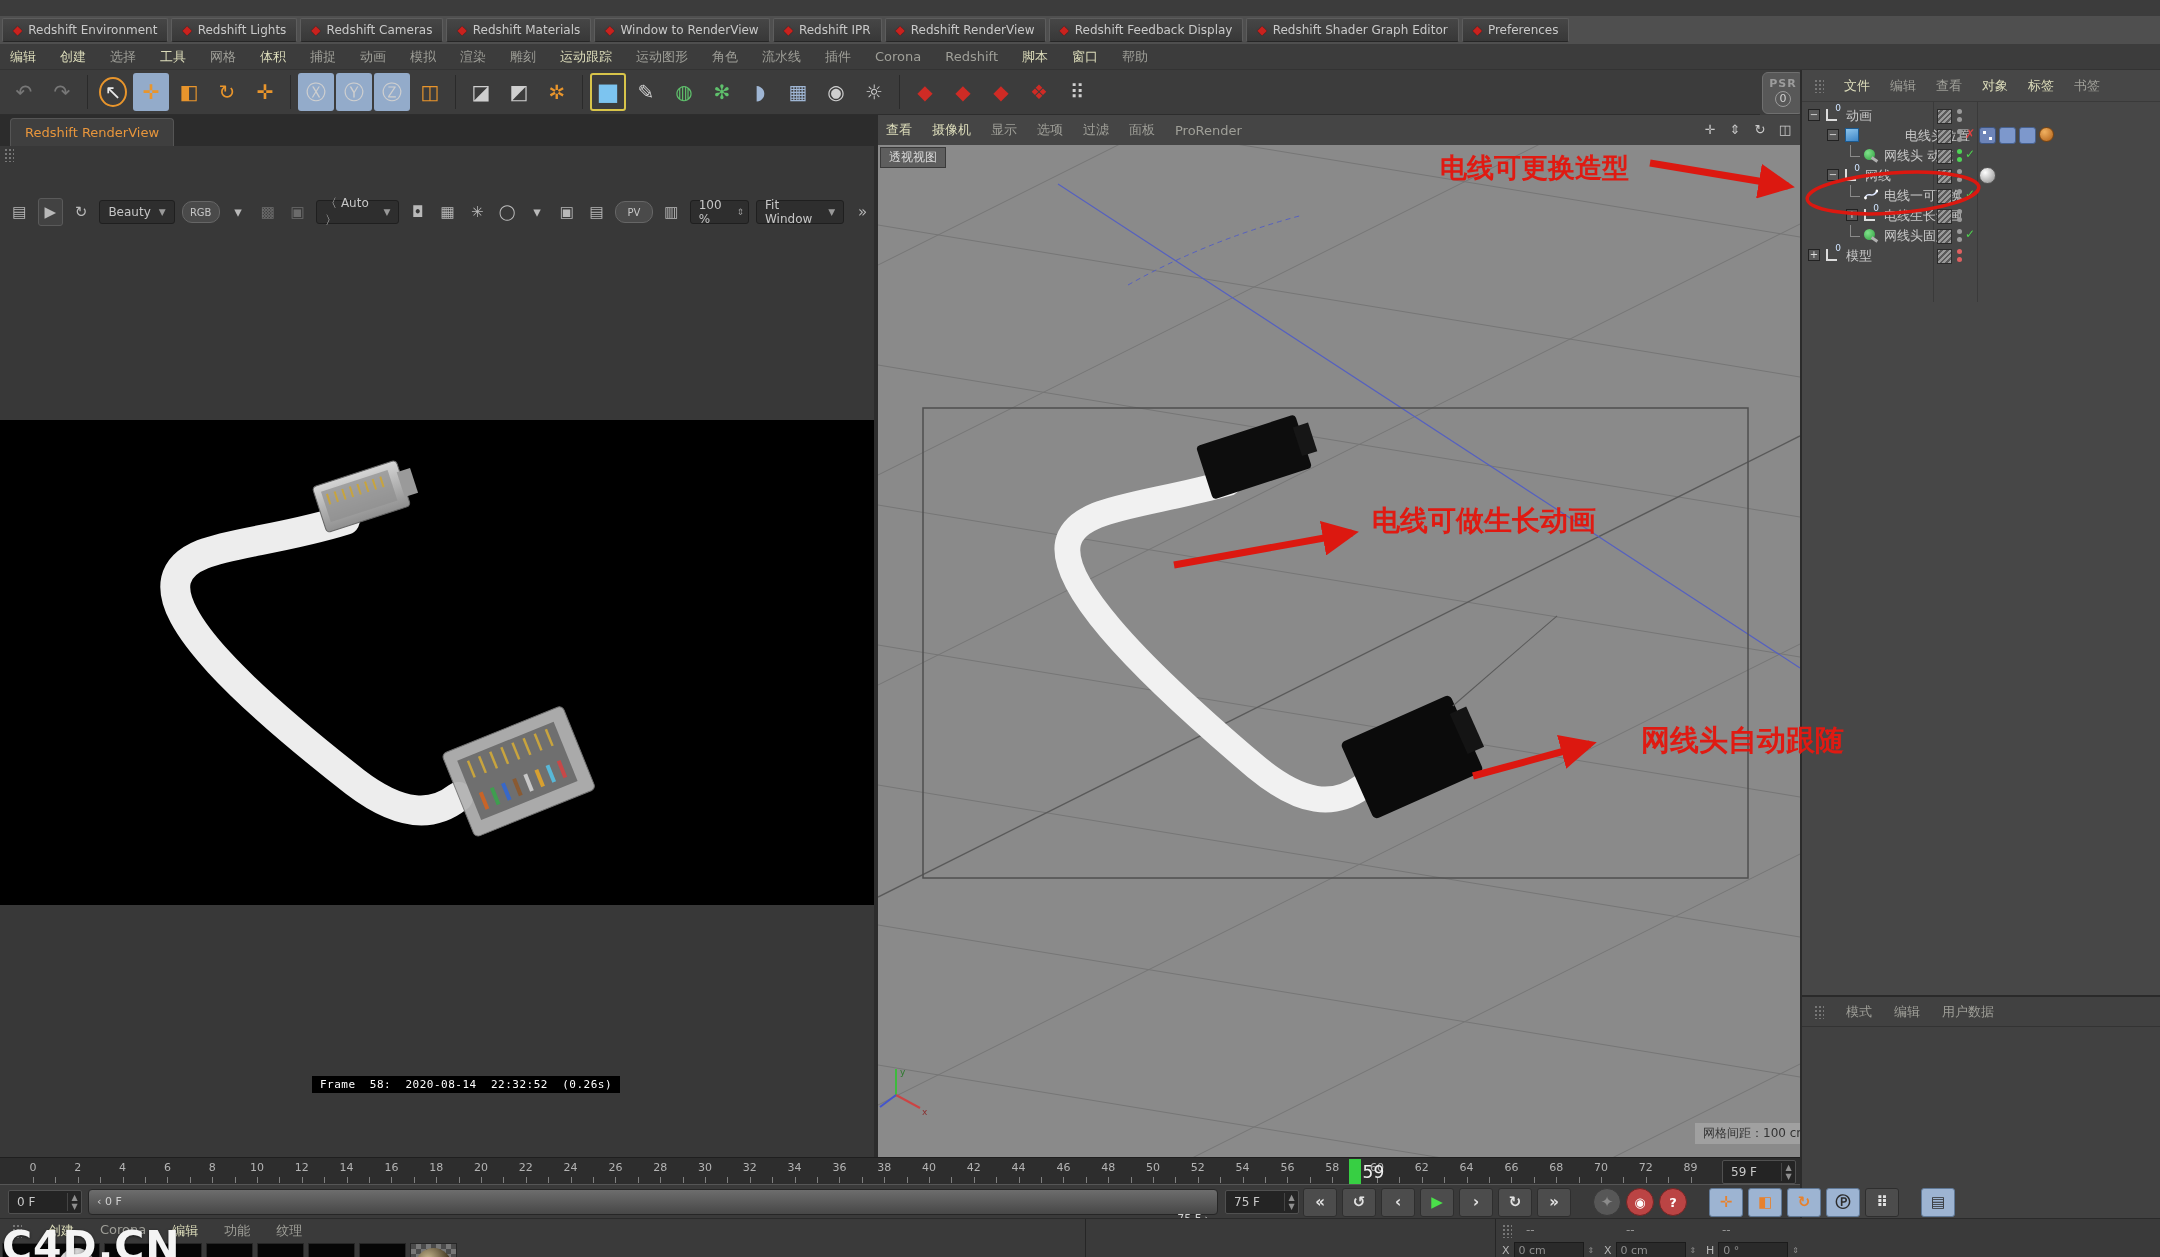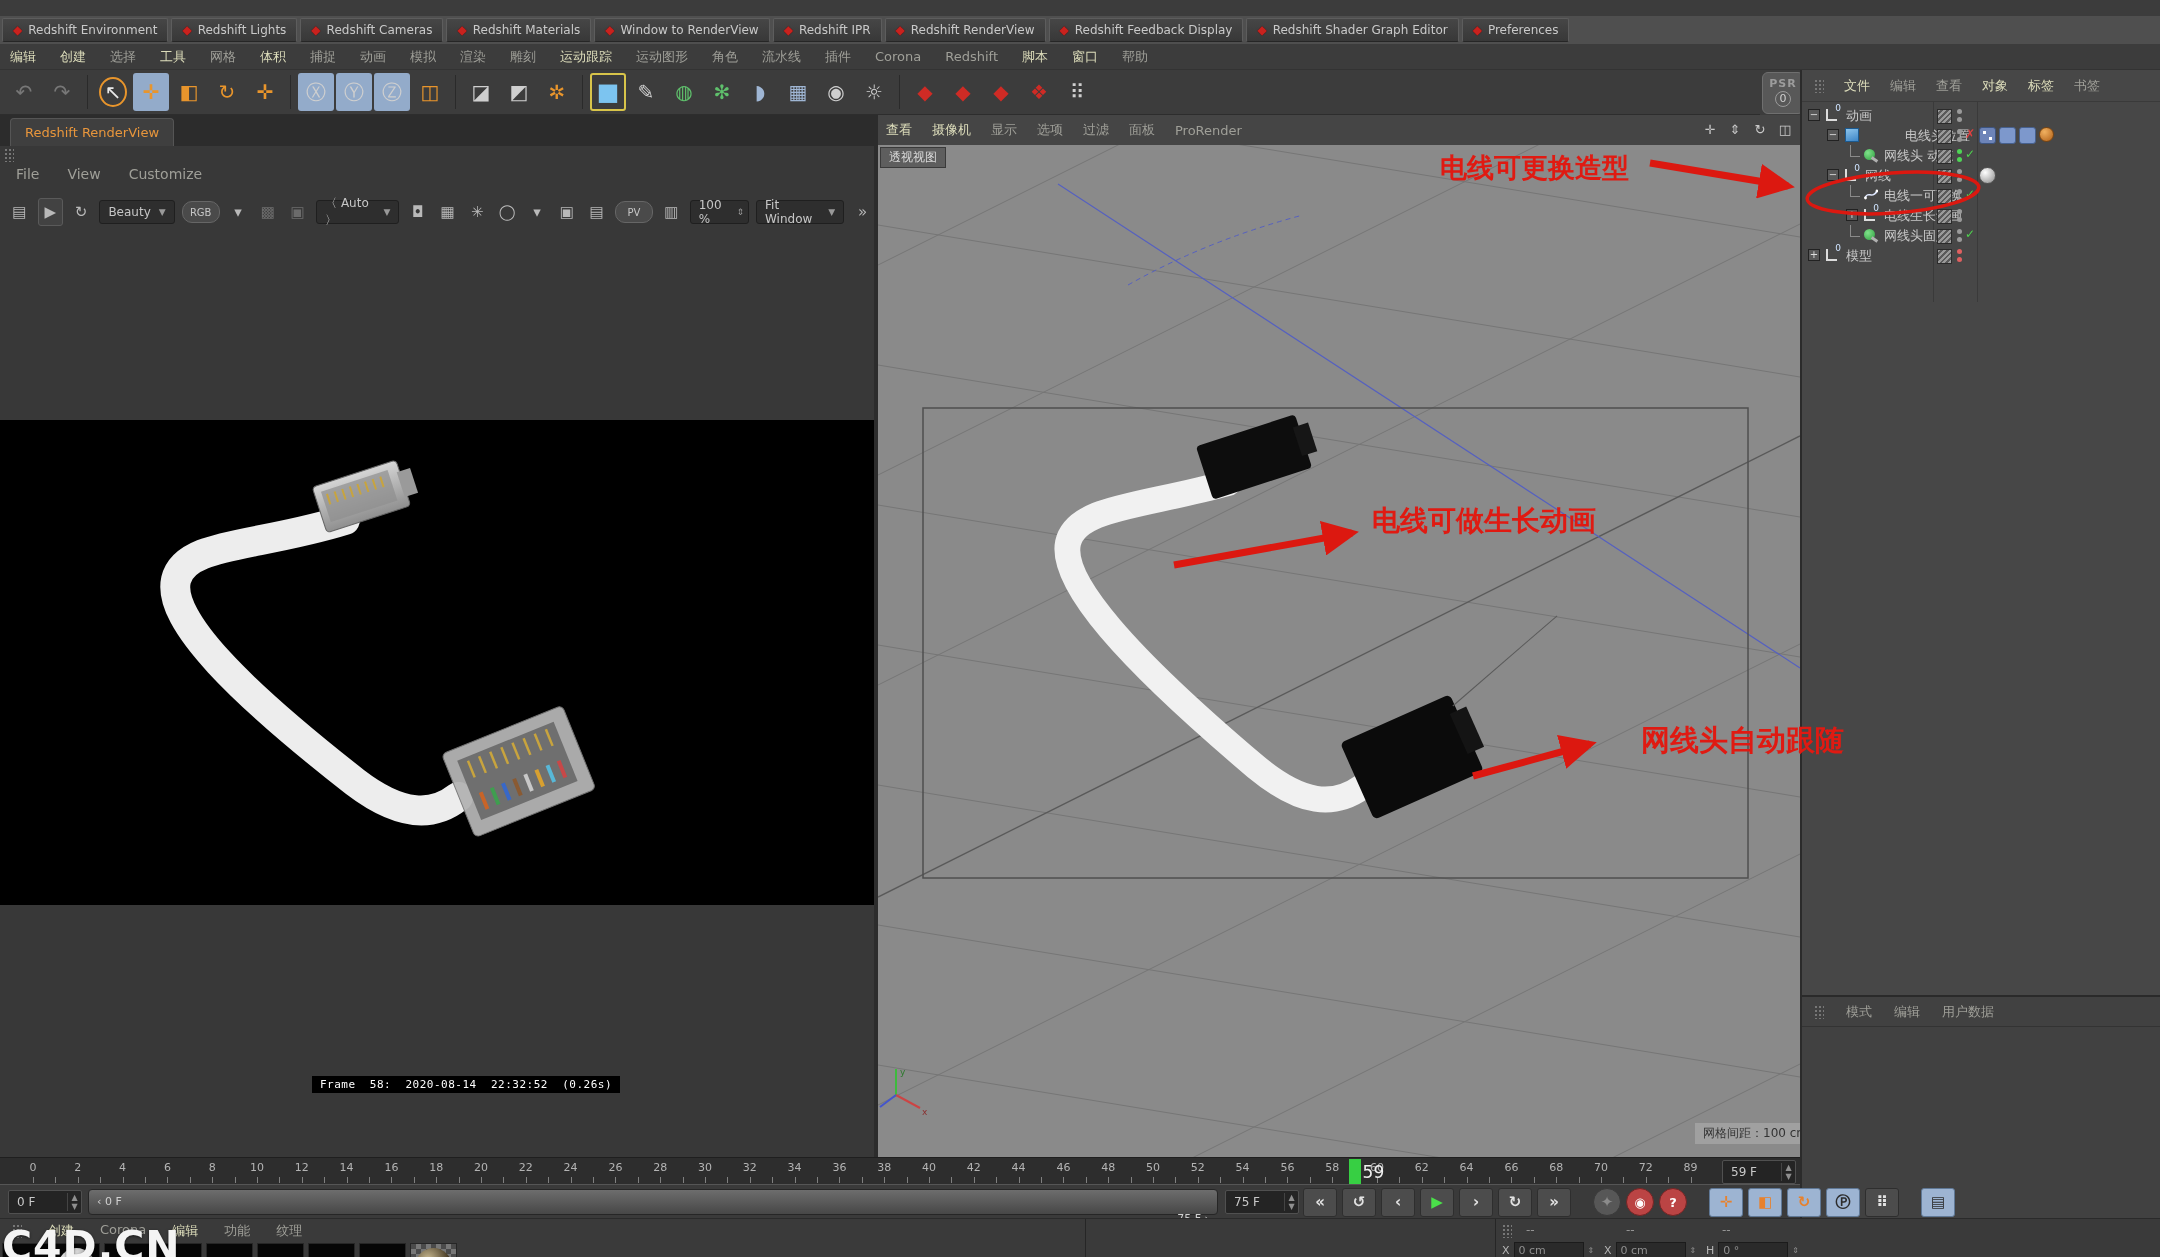--- a/index.html
+++ b/index.html
@@ -283,25 +283,20 @@
   <div class="abs psr">
     <b>PSR</b>
     <i>0</i>
   </div>
 
   <div class="abs rv">
     <div class="rv-tabs">
       <div class="rv-tab">Redshift RenderView</div>
     </div>
     <div class="grip rv-grip"></div>
-    <div class="rv-menu" id="rvmenu">
-        <span class="mi">File</span>
-        <span class="mi">View</span>
-        <span class="mi">Customize</span>
-      </div>
     <div class="rv-tools" id="rvtools">
         <div class="rvi ">▤</div>
         <div class="rvi boxed">▶</div>
         <div class="rvi ">↻</div>
         <div class="rvdd">
           <span>Beauty</span>
           <span class="car">▼</span>
         </div>
         <div class="rvchip">RGB</div>
         <div class="rvi ">▾</div>

